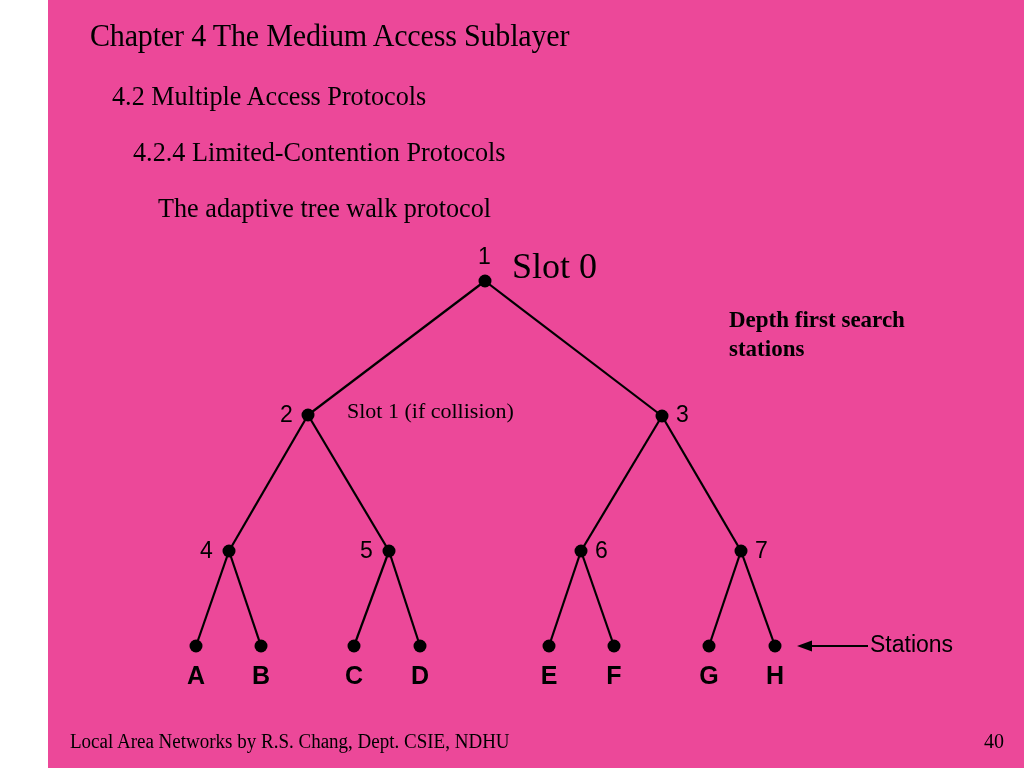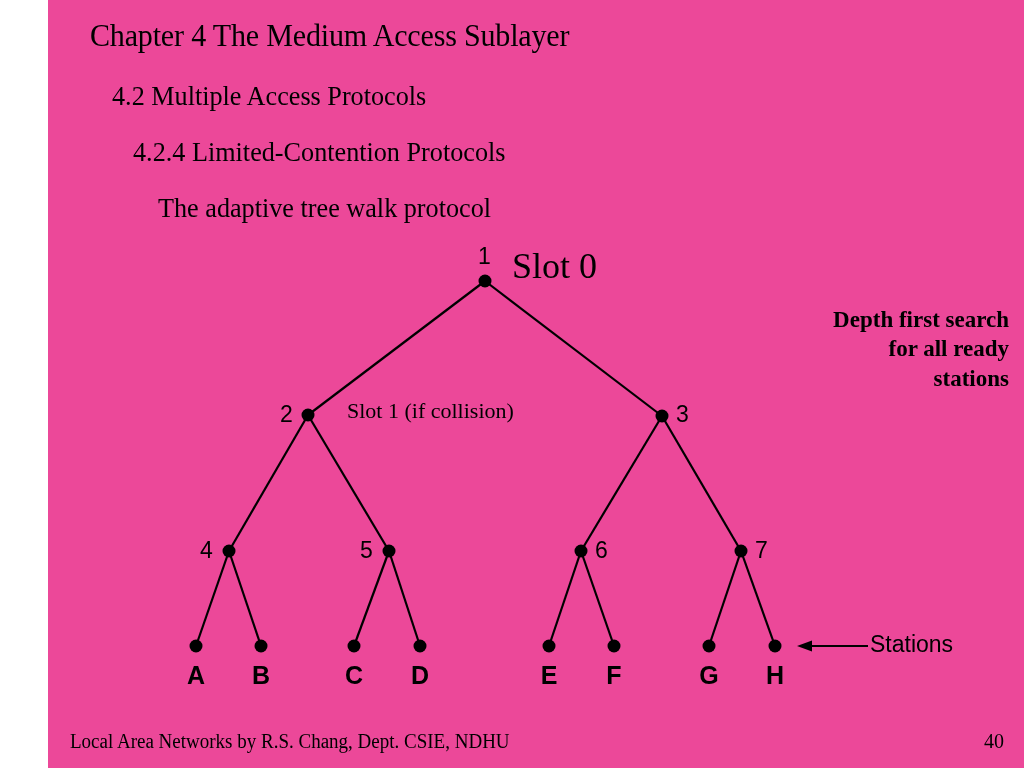--- a/index.html
+++ b/index.html
@@ -66,21 +66,21 @@
   }
   #dfs {
     position: absolute;
     left: 681px;
     top: 305px;
     width: 280px;
     font-size: 23px;
     font-weight: bold;
     line-height: 1.28;
   }
-  #dfs div { white-space: nowrap; text-align: right; }
+  #dfs div { white-space: nowrap; }
   #stations-label {
     left: 822px;
     top: 633px;
     font-size: 23px;
     font-family: "Liberation Sans", sans-serif;
   }
   
   .nodenum {
     position: absolute;
     font-family: "Liberation Sans", sans-serif;
@@ -189,21 +189,20 @@
       <div class="leafletter" style="left: 661px; top: 661px;">G</div>
       <div class="leafletter" style="left: 727px; top: 661px;">H</div>
     </div>
 
   <div class="txt" id="slot0">Slot 0</div>
 
   <div class="txt" id="slot1">Slot 1 (if collision)</div>
 
   <div id="dfs">
     <div>Depth first search</div>
-    <div>for all ready</div>
     <div>stations</div>
   </div>
 
   <div class="txt" id="stations-label">Stations</div>
 
   <div class="txt" id="footer-text">Local Area Networks by R.S. Chang, Dept. CSIE, NDHU</div>
 
   <div class="txt" id="footer-page">40</div>
 
 </div>

